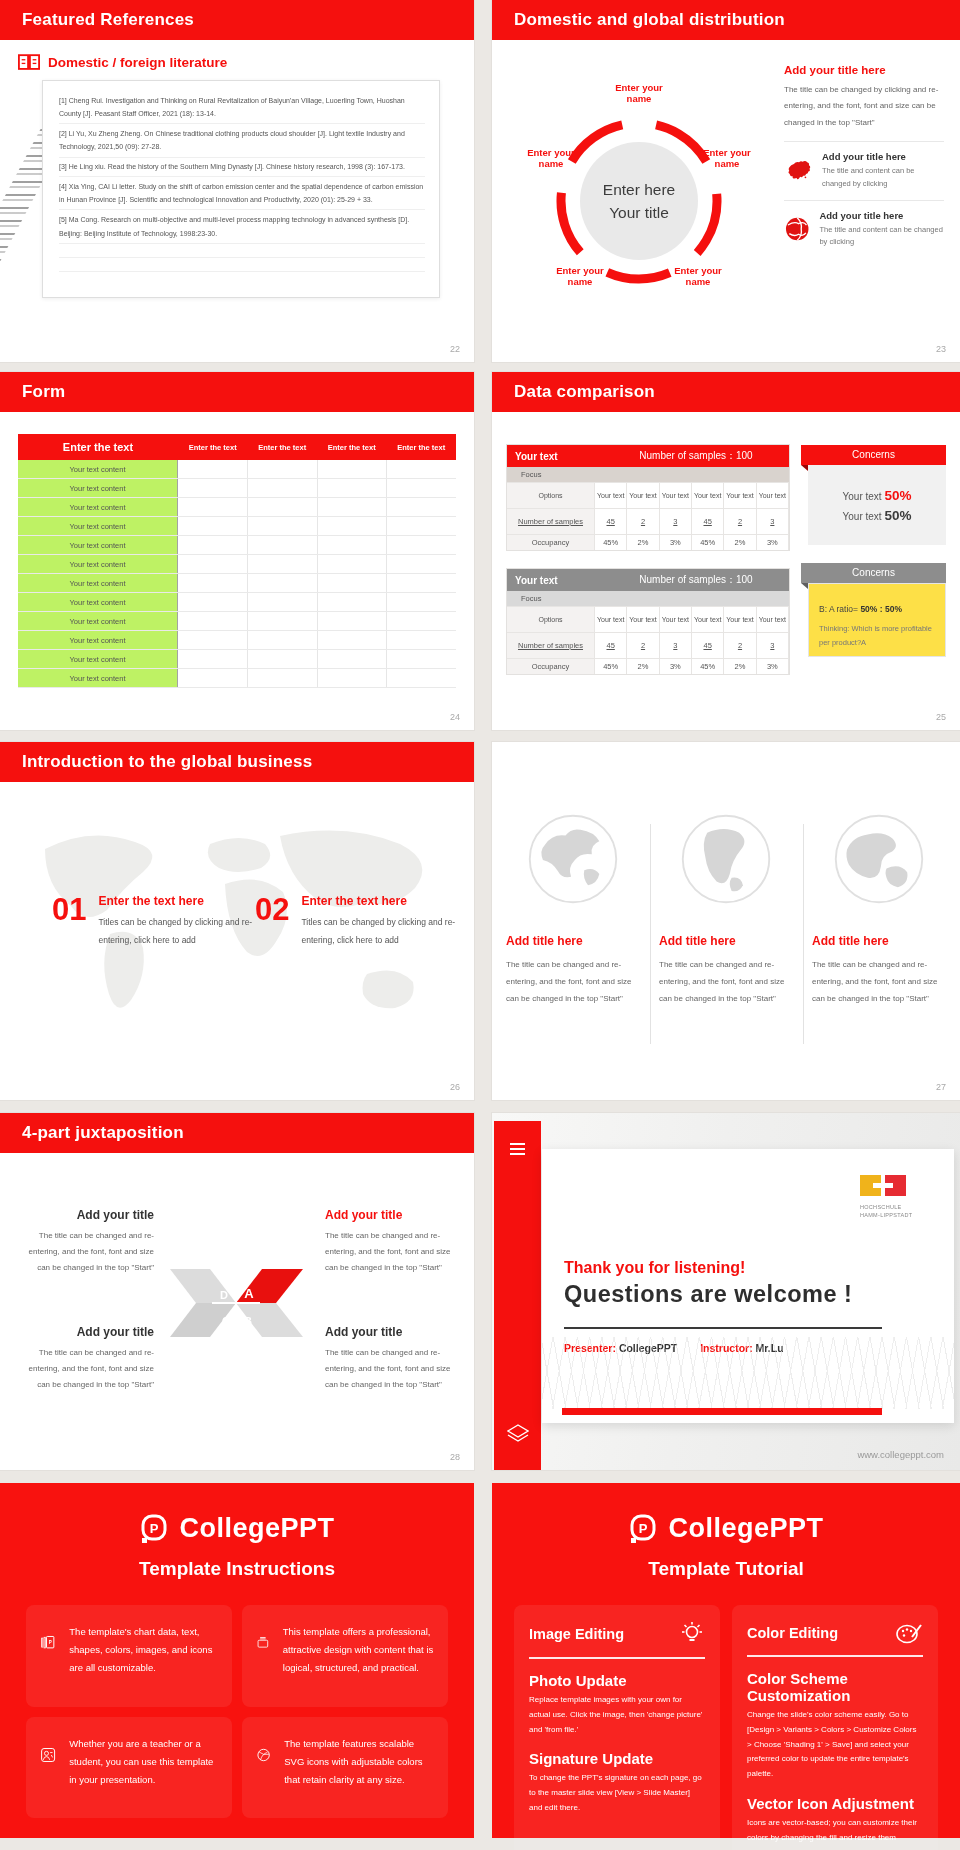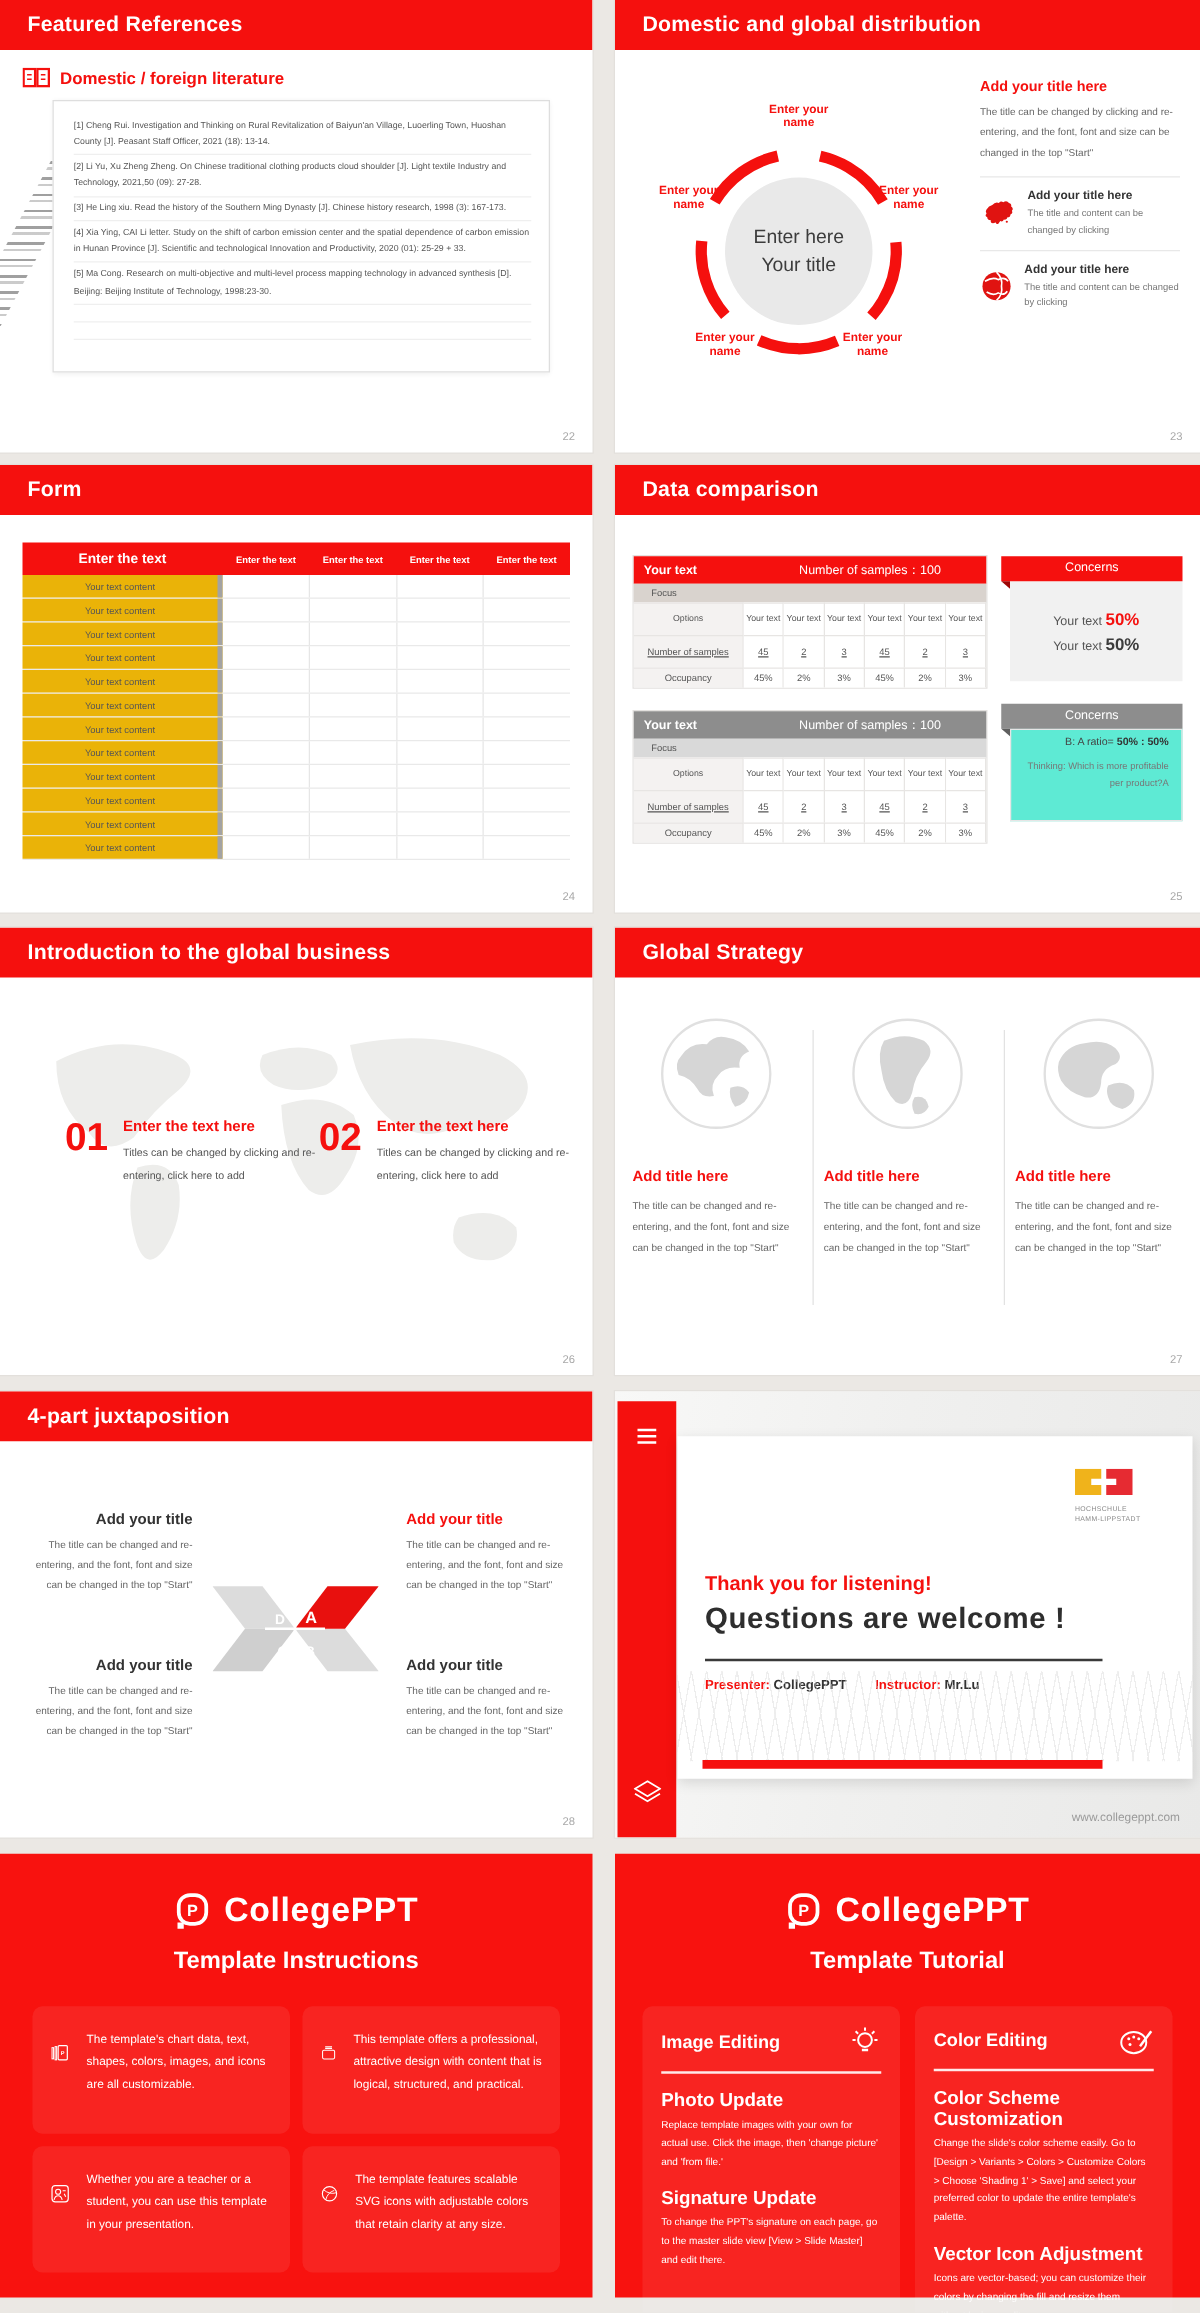--- a/index.html
+++ b/index.html
@@ -38,22 +38,22 @@
   .dist-item .ih{font-size:9.5px;font-weight:bold;color:#333;margin-bottom:3px;}
   .dist-item .ib{font-size:7.5px;color:#777;line-height:1.7;}
 
   
   .form-table{position:absolute;left:18px;top:62px;width:438px;}
   .ft-head{display:grid;grid-template-columns:160px repeat(4,1fr);background:#f5100e;color:#fff;
            font-weight:bold;height:26px;align-items:center;text-align:center;}
   .ft-head .big{font-size:11px;}
   .ft-head .sm{font-size:7.5px;}
   .ft-row{display:grid;grid-template-columns:160px 1fr;height:18px;border-bottom:1px solid #e9e9e9;}
-  .ft-label{background:#eab308;color:#555;font-size:7.5px;display:flex;align-items:center;
-            justify-content:center;border-right:4px solid #a3a3a3;}
+  .ft-label{background:#bef264;color:#555;font-size:7.5px;display:flex;align-items:center;
+            justify-content:center;border-right:1px solid #a3a3a3;}
   .ft-cells{background-image:linear-gradient(#e6e6e6,#e6e6e6),linear-gradient(#e6e6e6,#e6e6e6),
             linear-gradient(#e6e6e6,#e6e6e6);background-size:1px 100%;
             background-position:25% 0,50% 0,75% 0;background-repeat:no-repeat;}
 
   
   .cmp{position:absolute;left:14px;width:284px;border:1px solid #e3e1df;box-sizing:border-box;}
   .cmp-title{display:flex;height:22px;align-items:center;color:#fff;font-size:10px;font-weight:bold;}
   .cmp-title .lt{width:88px;padding-left:8px;}
   .cmp-title .rt{flex:1;text-align:center;font-weight:normal;}
   .cmp-title.red{background:#f5100e;}
@@ -76,21 +76,21 @@
   .ribbon.red{background:#f5100e;}
   .ribbon.gray{background:#8d8d8d;}
   .ribbon::after{content:"";position:absolute;left:0;top:20px;border-top:6px solid #9c0605;
                  border-left:7px solid transparent;}
   .ribbon.gray::after{border-top-color:#5f5f5f;}
   .cbody1{background:#f1f1f1;height:80px;display:flex;flex-direction:column;align-items:center;
           justify-content:center;gap:5px;font-size:10px;color:#555;}
   .cbody1 b{font-size:13.5px;}
   .cbody1 .v-red{color:#f5100e;}
   .cbody1 .v-dark{color:#3c3c3c;}
-  .cbody2{background:#5eead4;border:1px solid #e5e5e5;height:74px;padding:4px 10px 0;box-sizing:border-box;text-align:right;}
+  .cbody2{background:#fde047;border:1px solid #e5e5e5;height:74px;padding:20px 10px 0;box-sizing:border-box;}
   .cbody2 .ratio{font-size:8.5px;color:#444;margin-bottom:8px;}
   .cbody2 .ratio b{color:#333;}
   .cbody2 .think{font-size:7.5px;color:#777;line-height:1.8;}
 
   
   .worldmap{position:absolute;left:15px;top:72px;}
   .gb-item{position:absolute;display:flex;gap:12px;}
   .gb-num{color:#f5100e;font-weight:bold;font-size:31px;line-height:1;}
   .gb-h{color:#f5100e;font-weight:bold;font-size:12px;margin-bottom:6px;}
   .gb-b{font-size:8.5px;color:#555;line-height:2.1;width:158px;}
@@ -411,23 +411,20 @@
     <div class="gb-num">02</div>
     <div>
       <div class="gb-h">Enter the text here</div>
       <div class="gb-b">Titles can be changed by clicking and re-entering, click here to add</div>
     </div>
   </div>
   <div class="pagenum">26</div>
 </div>
 
 <div class="slide" style="left:492px;top:742px;width:468px;height:358px">
-  <div class="shead">
-    <span>Global Strategy</span>
-  </div>
   <div class="gs-sep" style="left:158px"></div>
   <div class="gs-sep" style="left:311px"></div>
 
   <div class="gs-col" style="left:10px">
     <svg class="globe" width="94" height="94" viewBox="0 0 100 100">
       <circle cx="50" cy="50" r="46" fill="#fff" stroke="#e0e0e0" stroke-width="2"></circle>
       <path fill="#d6d6d6" d="M20,35 q8,-12 22,-10 q6,-8 16,-6 q14,2 20,12 q-10,4 -8,14 q-12,-2 -18,6 q-8,8 -4,18 q-10,2 -14,-6 q-6,-10 -16,-12 q-4,-10 2,-16 z"></path>
       <path fill="#d6d6d6" d="M62,62 q10,-4 16,4 q-2,10 -12,12 q-6,-8 -4,-16 z"></path>
     </svg>
     <h4>Add title here</h4>

